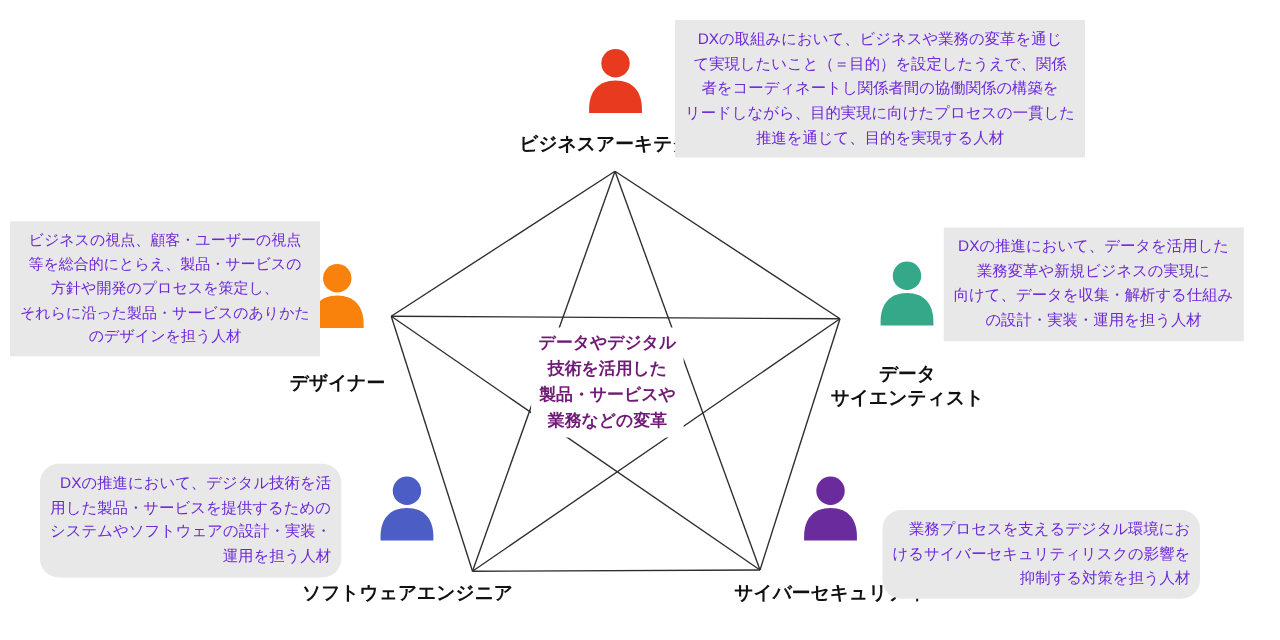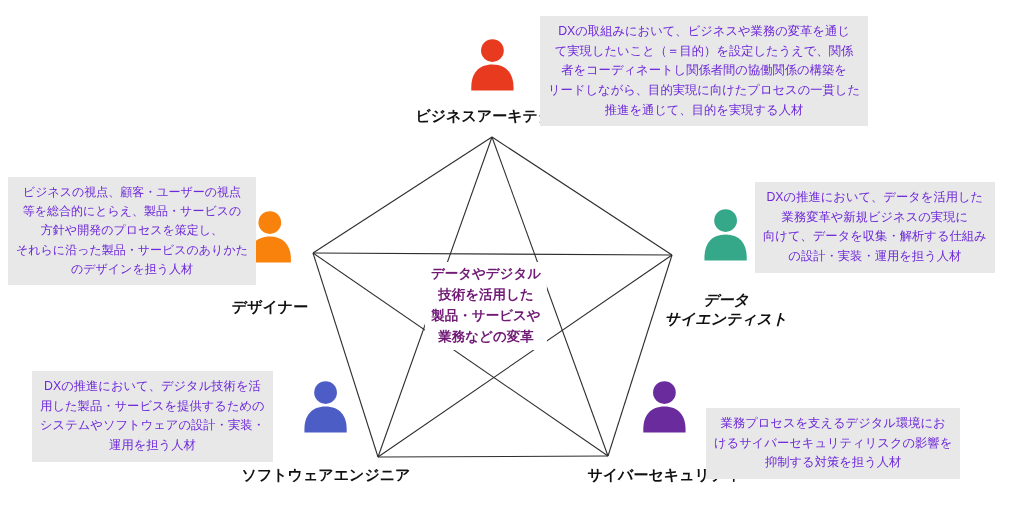--- a/index.html
+++ b/index.html
@@ -54,30 +54,30 @@
     position: absolute;
     z-index: 4;
     background: #e8e8e8;
     color: #6d28d9;
     font-size: 12.3px;
     line-height: 1.6;
     padding: 6px 8px;
     white-space: pre;
   }
   .desc-center { text-align: center; }
-  .desc-left   { text-align: center; }
+  .desc-left   { text-align: right; border-radius: 15px; }
   .desc-box--sm { font-size: 12px; }
 
   
   #node-ba  { left: 492px; top: 38px; }
   #node-ba .node-label { margin-top: 13px; }
   #node-dg  { left: 270px; top: 210px; }
   #node-dg .node-label { margin-top: 32px; }
   #node-ds  { left: 726px; top: 208px; }
-  #node-ds .node-label { margin-top: 27px; font-style: italic; }
+  #node-ds .node-label { margin-top: 27px; }
   #node-se  { left: 326px; top: 380px; }
   #node-se .node-label { margin-top: 30px; }
   #node-cs  { left: 664px; top: 380px; }
   #node-cs .node-label { margin-top: 30px; }
 
   
   #desc-ba { left: 540px; top: 16px; }
   #desc-dg { left: 8px;   top: 177px; }
   #desc-ds { left: 755px; top: 182px; }
   #desc-se { left: 32px;  top: 371px; }

